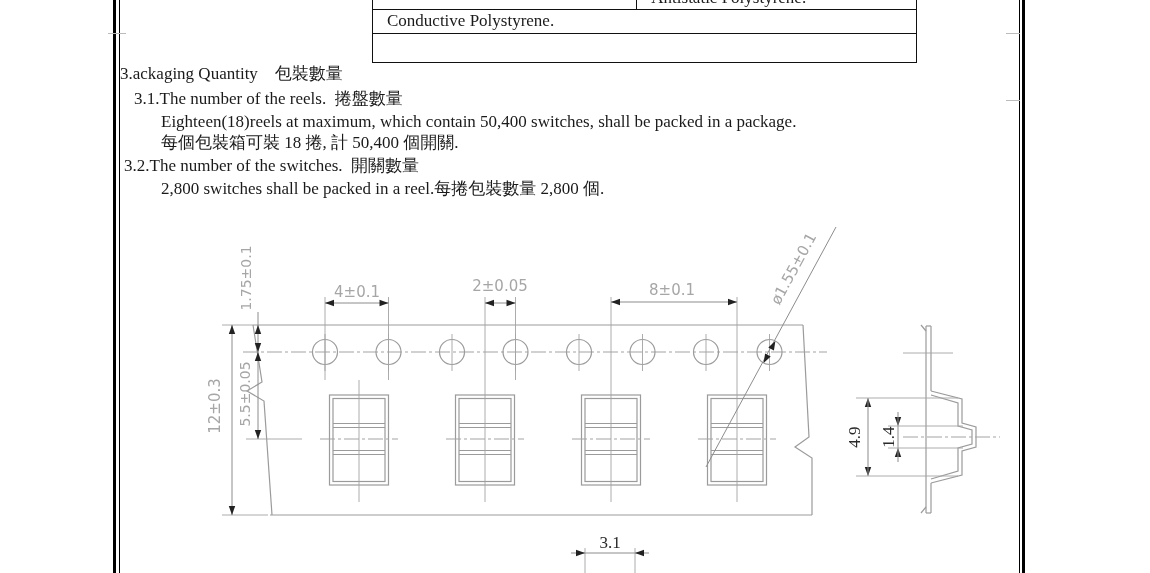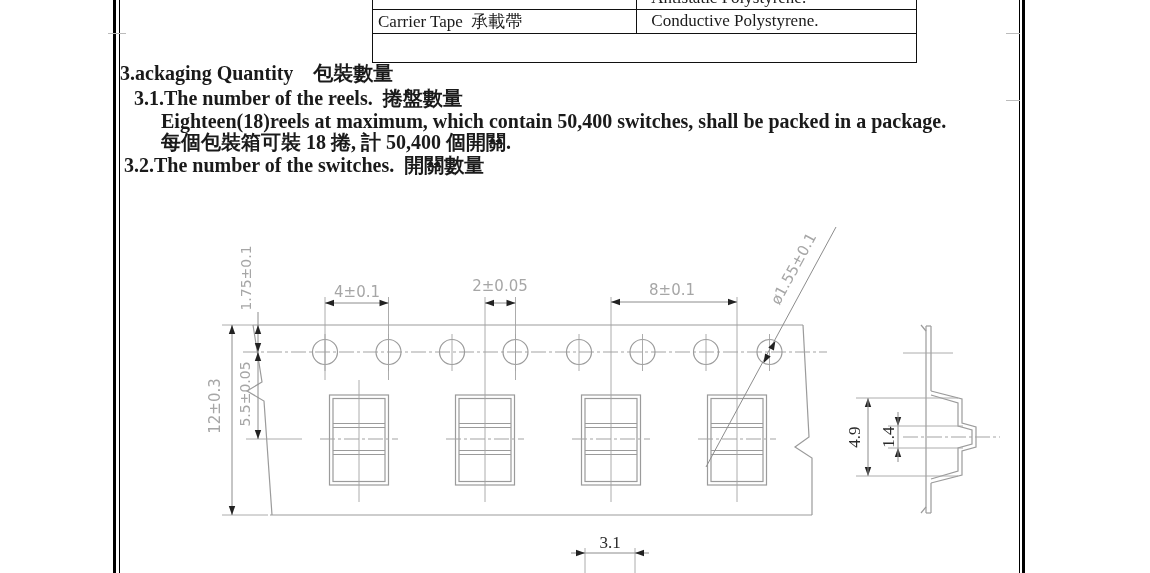--- a/index.html
+++ b/index.html
@@ -14,21 +14,21 @@
   .trow{display:flex;border-top:1.5px solid #111;}
   .trow:first-child{border-top:none;}
   .cell{white-space:pre;padding-left:5px;box-sizing:border-box;display:flex;align-items:center;}
   .c1{width:268px;border-right:1.5px solid #111;}
   .c2{width:273.5px;margin-left:9px;}
   .r0{height:33px;}
   .r0 .cell{align-items:flex-end;padding-bottom:1px;}
   .r1{height:22.5px;}
   .r2{height:28.5px;}
   
-  .bline{position:absolute;font-size:20px;line-height:21px;white-space:pre;font-weight:bold;}
+  .bline{position:absolute;font-size:17px;line-height:21px;white-space:pre;}
   
   #draw{position:absolute;left:0;top:0;}
   #draw .cad{stroke:#9b9b9b;stroke-width:1.2;fill:none;}
   #draw .thin{stroke:#a3a3a3;stroke-width:0.9;fill:none;}
   #draw .cdash{stroke:#a3a3a3;stroke-width:1;fill:none;stroke-dasharray:15 3 3 3;}
   #draw .dim{stroke:#8c8c8c;stroke-width:1;fill:none;}
   #draw .arr{fill:#222;stroke:none;}
   #draw text{text-anchor:middle;}
   #draw .dimgray{font-family:"DejaVu Sans","Liberation Sans",sans-serif;fill:#a6a6a6;font-size:15px;}
   #draw .dimgray.sm{font-size:14px;}
@@ -46,32 +46,32 @@
   <div class="tick" style="left:108px;top:33px;width:18px;"></div>
   <div class="tick" style="left:1006px;top:33px;width:14px;"></div>
   <div class="tick" style="left:1006px;top:100px;width:14px;"></div>
 
   <div id="spec-table">
     <div class="trow r0">
       <div class="cell c1"></div>
       <div class="cell c2">Antistatic Polystyrene.</div>
     </div>
     <div class="trow r1">
-      <div class="cell c1">Carrier Tape  承載帶</div>
       <div class="cell c2">Conductive Polystyrene.</div>
     </div>
     <div class="trow r2">
     </div>
   </div>
 
   <div class="bline" style="left:120px;top:63px;">3.ackaging Quantity　包裝數量</div>
   <div class="bline" style="left:134px;top:88px;">3.1.The number of the reels.  捲盤數量</div>
   <div class="bline" style="left:161px;top:111px;">Eighteen(18)reels at maximum, which contain 50,400 switches, shall be packed in a package.</div>
   <div class="bline" style="left:161px;top:132px;">每個包裝箱可裝 18 捲, 計 50,400 個開關.</div>
   <div class="bline" style="left:124px;top:155px;">3.2.The number of the switches.  開關數量</div>
+  <div class="bline" style="left:161px;top:178px;">2,800 switches shall be packed in a reel.每捲包裝數量 2,800 個.</div>
 
   <svg id="draw" width="1150" height="573" viewBox="0 0 1150 573">
     <defs>
       <g id="hole">
         <circle class="cad" cx="0" cy="0" r="12.5"></circle>
         <line class="thin" x1="0" y1="-18" x2="0" y2="19"></line>
       </g>
       <g id="pocket">
         <rect class="cad" x="-29.5" y="-44" width="59" height="90"></rect>
         <rect class="cad" x="-26" y="-40.5" width="52" height="83"></rect>

